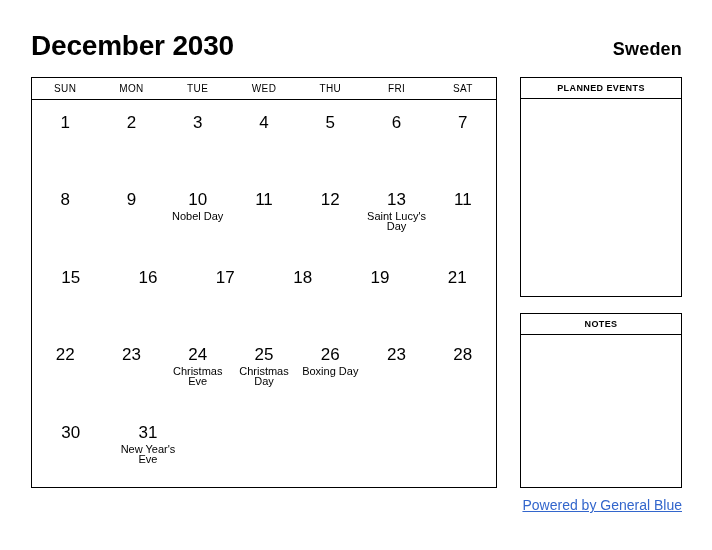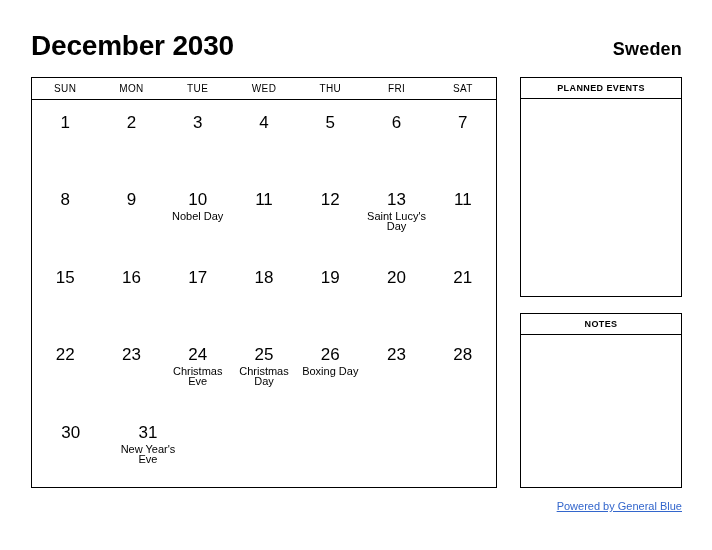--- a/index.html
+++ b/index.html
@@ -148,21 +148,21 @@
 
   
   .footer {
     position: absolute;
     left: 382px;
     top: 496px;
     width: 300px;
     text-align: right;
   }
   .footer-link {
-    font-size: 11px;
+    font-size: 14px;
     color: #3366cc;
     text-decoration: underline;
     cursor: pointer;
     white-space: nowrap;
   }
 </style>
 </head>
 <body>
 
 <div class="page">
@@ -262,24 +262,20 @@
         </div>
         <div class="day-cell">
           <div class="day-number">18</div>
           <div class="day-holiday"></div>
         </div>
         <div class="day-cell">
           <div class="day-number">19</div>
           <div class="day-holiday"></div>
         </div>
         <div class="day-cell">
-          <div class="day-number">20</div>
-          <div class="day-holiday"></div>
-        </div>
-        <div class="day-cell">
           <div class="day-number">21</div>
           <div class="day-holiday"></div>
         </div>
       </div>
 
       <div class="week-row">
         <div class="day-cell">
           <div class="day-number">22</div>
           <div class="day-holiday"></div>
         </div>

